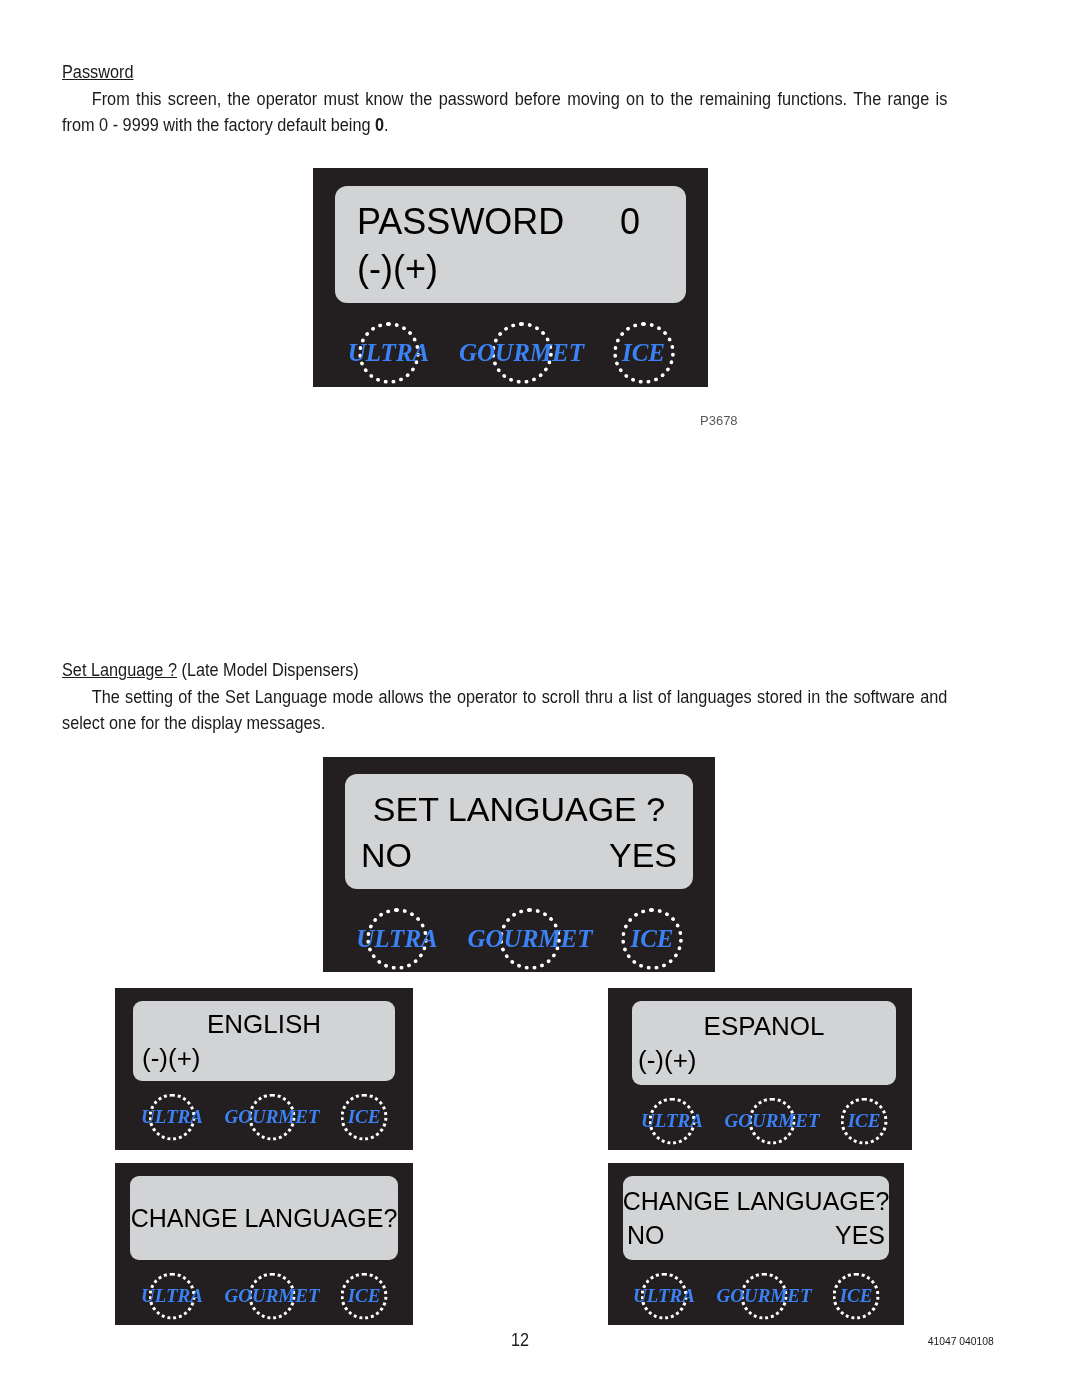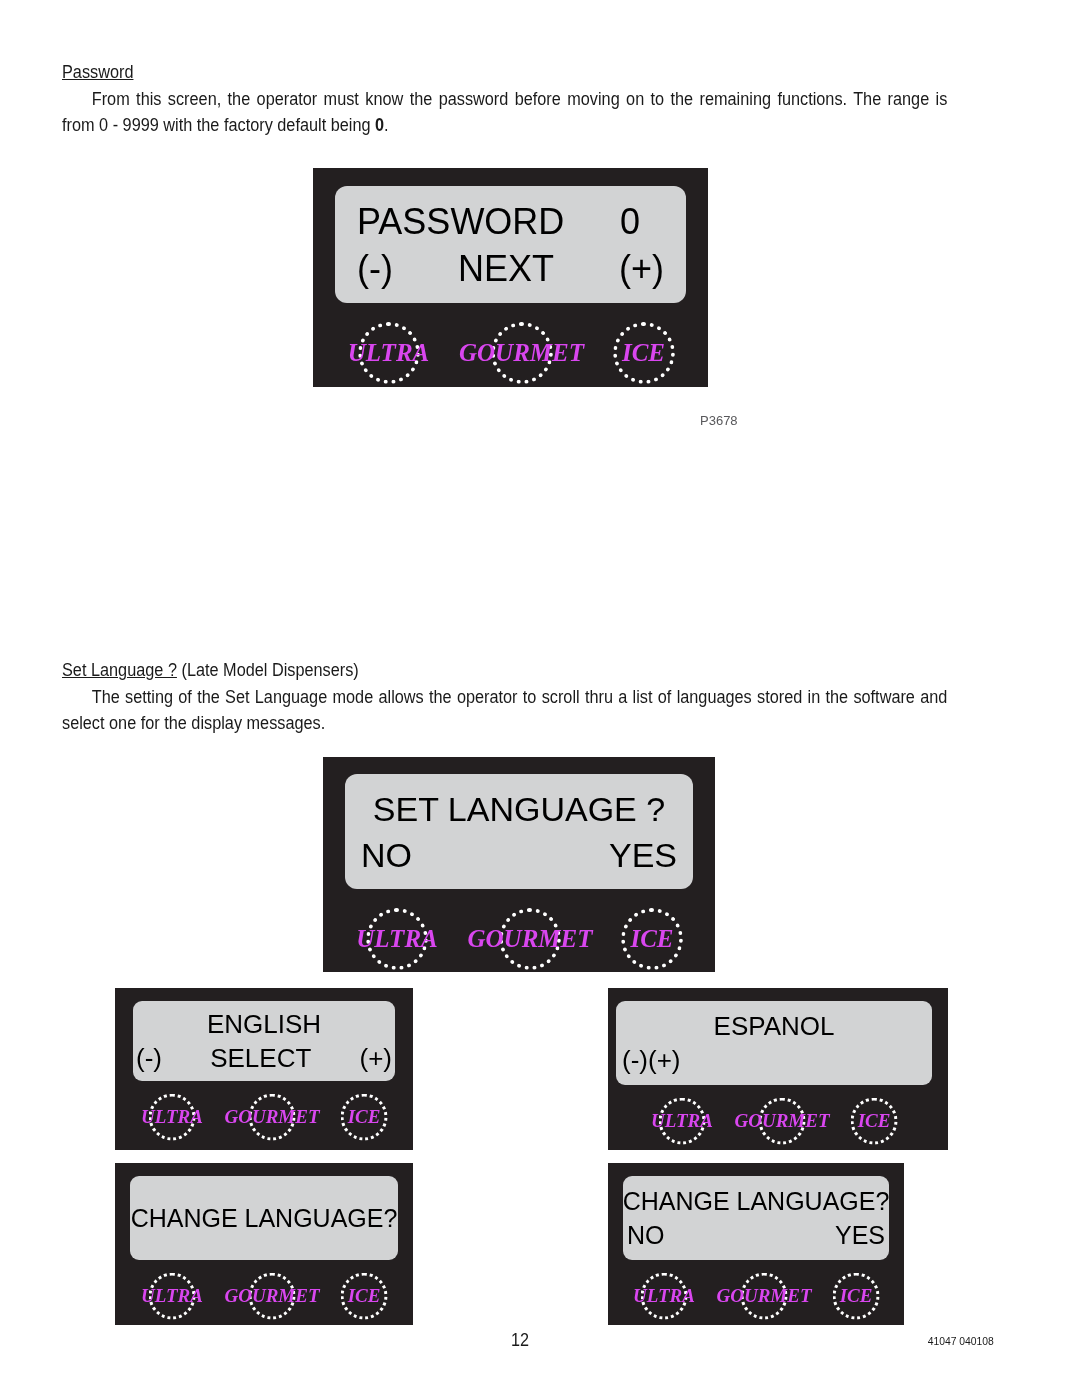--- a/index.html
+++ b/index.html
@@ -81,21 +81,21 @@
     display: flex;
     align-items: center;
     justify-content: center;
     width: 100%;
   }
   .brand-word {
     position: relative;
     display: inline-flex;
     align-items: center;
     justify-content: center;
-    color: #d946ef;
+    color: #3b82f6;
     font-family: "Liberation Serif", serif;
     font-style: italic;
     font-weight: bold;
     white-space: nowrap;
     z-index: 2;
   }
   .dotring {
     position: absolute;
     left: 50%;
     top: 50%;
@@ -143,21 +143,20 @@
 
 <div class="panel" style="left:313px; top:168px; width:395px; height:219px; padding:18px 22px 0 22px;">
   <div class="lcd" style="height:117px; border-radius:12px; padding:0 22px; font-size:36px; line-height:47px;">
     <div class="lcd-line">
       <span class="seg">PASSWORD</span>
       <span class="grow"></span>
       <span class="seg" style="margin-right:24px;">0</span>
     </div>
     <div class="lcd-line">
       <span class="seg">(-)</span>
-      <span class="ctr">NEXT</span>
       <span class="seg">(+)</span>
     </div>
   </div>
   <div class="brand-row" style="margin-top:22px; gap:30px;">
     <span class="brand-word" style="font-size:25px; width:78px; height:56px;">
       <span class="dotring" style="width:54px; height:54px; border-width:4px;"></span>
       <span class="brand-text">ULTRA</span>
     </span>
     <span class="brand-word" style="font-size:25px; width:128px; height:56px;">
       <span class="dotring" style="width:54px; height:54px; border-width:4px;"></span>
@@ -200,47 +199,46 @@
       <span class="brand-text">GOURMET</span>
     </span>
     <span class="brand-word" style="font-size:25px; width:56px; height:56px;">
       <span class="dotring" style="width:54px; height:54px; border-width:4px;"></span>
       <span class="brand-text">ICE</span>
     </span>
   </div>
 </div>
 
 <div class="panel" style="left:115px; top:988px; width:298px; height:162px; padding:13px 18px 0 18px;">
-  <div class="lcd" style="height:80px; border-radius:9px; padding:0 3px; font-size:26px; line-height:34px;">
+  <div class="lcd" style="height:80px; border-radius:9px; padding:0 9px; font-size:26px; line-height:34px;">
     <div class="lcd-line" style="justify-content:center;">
       <span class="seg">ENGLISH</span>
     </div>
     <div class="lcd-line">
       <span class="seg">(-)</span>
-      <span class="ctr">SELECT</span>
       <span class="seg">(+)</span>
     </div>
   </div>
   <div class="brand-row" style="margin-top:15px; gap:22px;">
     <span class="brand-word" style="font-size:19px; width:59px; height:42px;">
       <span class="dotring" style="width:41px; height:41px; border-width:3px;"></span>
       <span class="brand-text">ULTRA</span>
     </span>
     <span class="brand-word" style="font-size:19px; width:97px; height:42px;">
       <span class="dotring" style="width:41px; height:41px; border-width:3px;"></span>
       <span class="brand-text">GOURMET</span>
     </span>
     <span class="brand-word" style="font-size:19px; width:43px; height:42px;">
       <span class="dotring" style="width:41px; height:41px; border-width:3px;"></span>
       <span class="brand-text">ICE</span>
     </span>
   </div>
 </div>
 
-<div class="panel" style="left:608px; top:988px; width:340px; height:162px; padding:13px 16px 0 8px;">
+<div class="panel" style="left:608px; top:988px; width:304px; height:162px; padding:13px 16px 0 24px;">
   <div class="lcd" style="height:84px; border-radius:9px; padding:0 6px; font-size:26px; line-height:34px;">
     <div class="lcd-line" style="justify-content:center;">
       <span class="seg">ESPANOL</span>
     </div>
     <div class="lcd-line">
       <span class="seg">(-)</span>
       <span class="seg">(+)</span>
     </div>
   </div>
   <div class="brand-row" style="margin-top:15px; gap:22px;">

